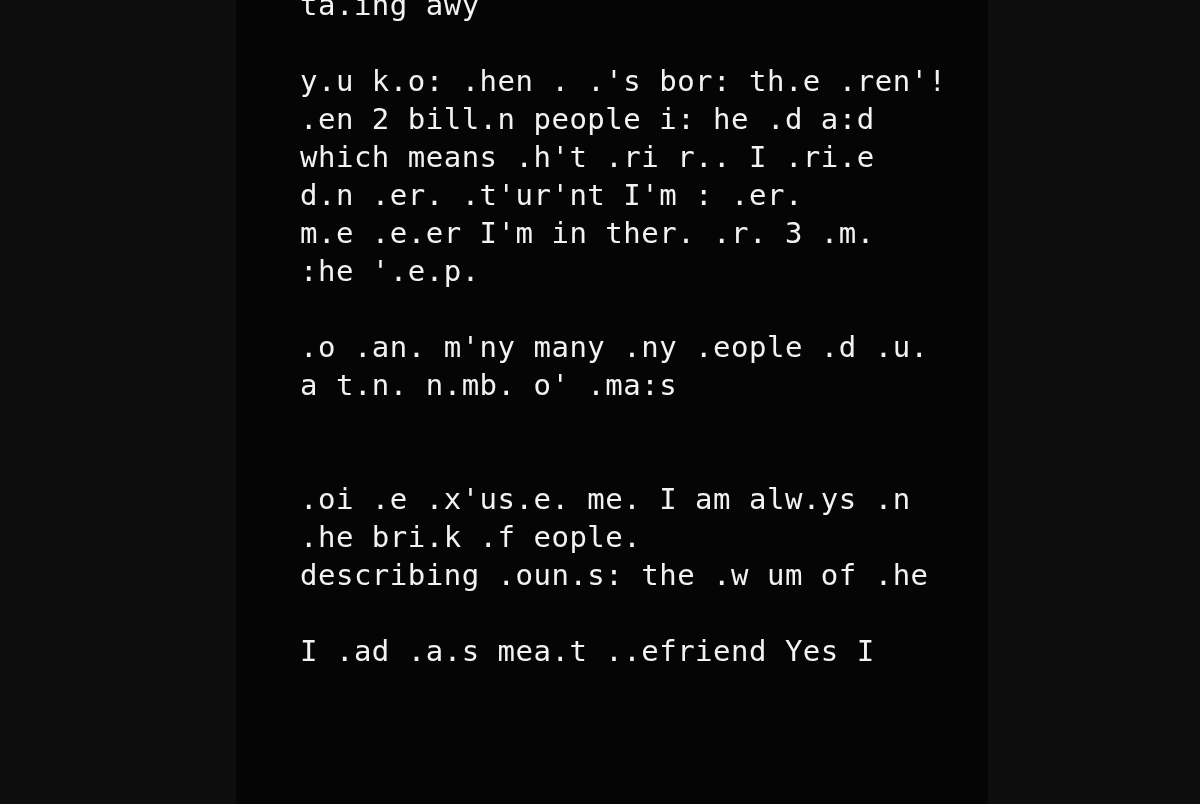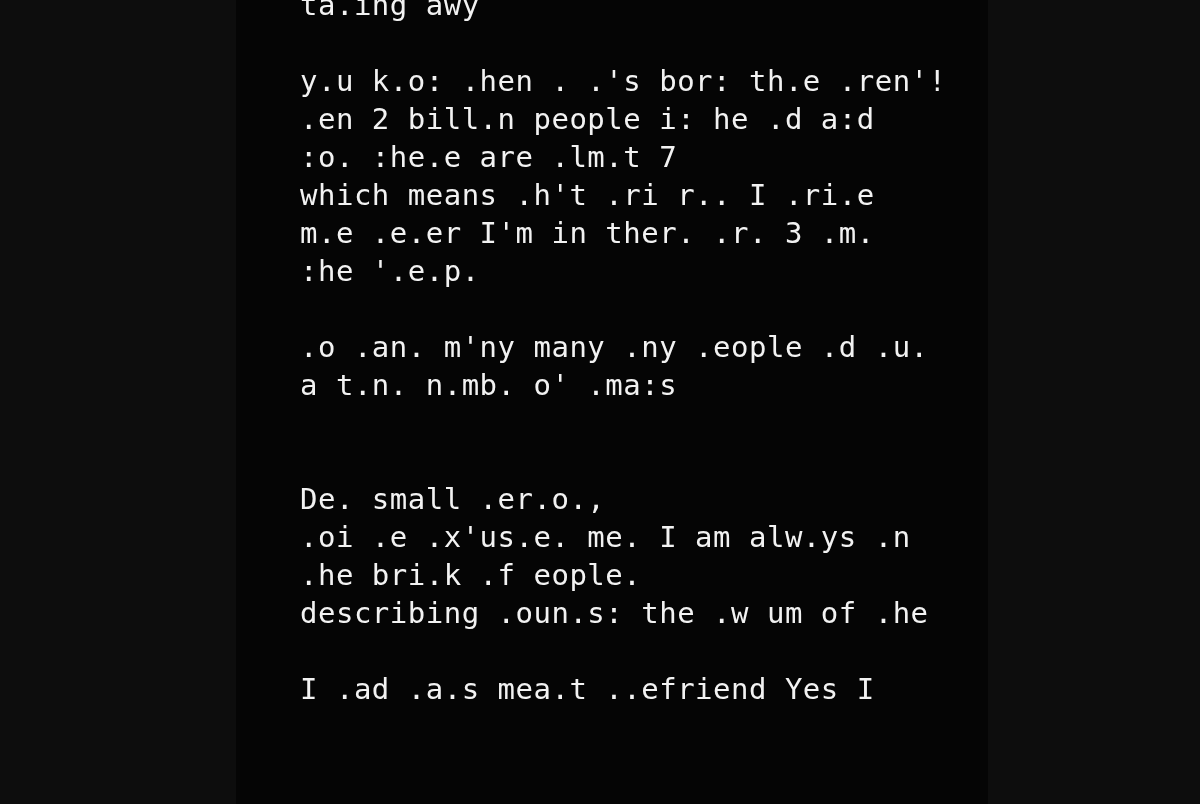--- a/index.html
+++ b/index.html
@@ -74,35 +74,34 @@
   <div class="text-column">
     <div class="text-inner">
 
       <div class="para">
         <div class="line">ta.ing awy</div>
       </div>
 
       <div class="para">
         <div class="line">y.u k.o: .hen . .'s bor: th.e .ren'!</div>
         <div class="line">.en 2 bill.n people i: he .d a:d</div>
-        <div class="line">:o. :he.e are .lm.t 7</div>
         <div class="line">which means .h't .ri r.. I .ri.e</div>
+        <div class="line">d.n .er. .t'ur'nt I'm : .er.</div>
         <div class="line">m.e .e.er I'm in ther. .r. 3 .m.</div>
         <div class="line">:he '.e.p.</div>
       </div>
 
       <div class="para">
         <div class="line">.o .an. m'ny many .ny .eople .d .u.</div>
         <div class="line">a t.n. n.mb. o' .ma:s</div>
       </div>
 
       <div class="blank"></div>
 
       <div class="para">
-        <div class="line">De. small .er.o.,</div>
         <div class="line">.oi .e .x'us.e. me. I am alw.ys .n</div>
         <div class="line">.he bri.k .f eople.</div>
         <div class="line">describing .oun.s: the .w um of .he</div>
       </div>
 
       <div class="para">
         <div class="line">I .ad .a.s mea.t ..efriend Yes I</div>
       </div>
 
     </div>

